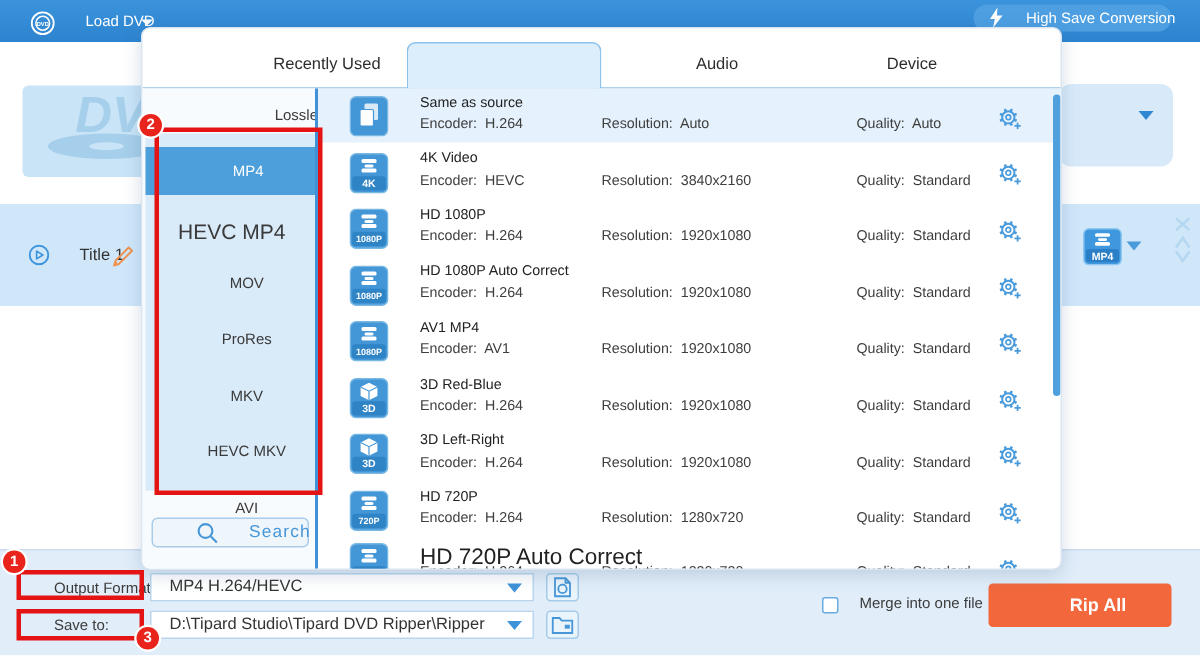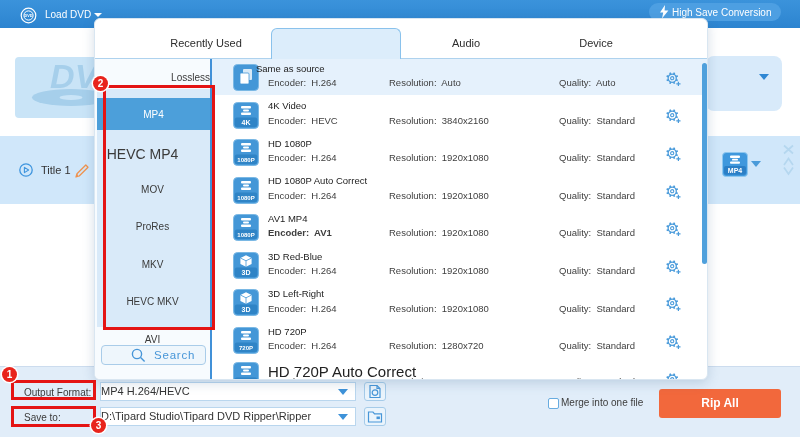--- a/index.html
+++ b/index.html
@@ -1,19 +1,19 @@
 <!DOCTYPE html>
 <html><head>
 <meta charset="utf-8">
 <style>
   html,body{margin:0;padding:0;}
   body{font-family:"Liberation Sans",sans-serif;}
   #stage{position:relative;width:800px;height:437px;overflow:hidden;background:#fff;}
   #stage *{position:absolute;box-sizing:border-box;}
-  .t{white-space:nowrap;}
+  .t{white-space:nowrap;margin-left:12px;}
 </style>
 </head>
 <body>
 <div id="stage">
 
   <div id="topbar" style="left:0;top:0;width:800px;height:28px;background:linear-gradient(#3b93db,#2c84d0);">
     <svg style="left:20px;top:7px;" width="17" height="17" viewBox="0 0 17 17">
       <circle cx="8.5" cy="8.5" r="7.3" fill="none" stroke="#fff" stroke-width="1.2"></circle>
       <circle cx="8.5" cy="8.5" r="4.6" fill="none" stroke="#fff" stroke-width="1"></circle>
       <text x="8.5" y="10" font-size="3.8" font-weight="bold" fill="#fff" text-anchor="middle">DVD</text>
@@ -119,21 +119,21 @@
 
     <div style="left:115px;top:40px;width:2px;height:322px;background:#4191d8;"></div>
 
     <div id="rows" style="left:117px;top:40px;width:497px;height:322px;overflow:hidden;">
       <div style="left:0;top:0px;width:497px;height:36px;background:#e5f1fc;"></div>
       <svg style="left:21px;top:5.0px;" width="26" height="27" viewBox="0 0 26 27">
           <rect x="0.5" y="0.5" width="25" height="26" rx="4" fill="#4497d7" stroke="#7ab8e4"></rect>
           <rect x="10" y="5" width="9" height="11" rx="1" fill="#fff" opacity="0.8"></rect>
           <rect x="7" y="9" width="9" height="11" rx="1" fill="#fff" stroke="#4497d7" stroke-width="0.8"></rect>
         </svg>
-      <div class="t" style="left:44px;top:3.5px;font-size:9.5px;color:#222;">Same as source</div>
+      <div class="t" style="left:56px;top:3.5px;font-size:9.5px;color:#222;">Same as source</div>
       <div class="t" style="left:56px;top:18.0px;font-size:9.5px;color:#3e3e3e;">Encoder:&nbsp; H.264</div>
       <div class="t" style="left:177px;top:18.0px;font-size:9.5px;color:#3e3e3e;">Resolution:&nbsp; Auto</div>
       <div class="t" style="left:347px;top:18.0px;font-size:9.5px;color:#3e3e3e;">Quality:&nbsp; Auto</div>
       <svg style="left:453px;top:11.8px;" width="16" height="16" viewBox="0 0 16 16">
         <circle cx="7.2" cy="7.2" r="4.1" fill="none" stroke="#4a9bdb" stroke-width="1.3"></circle>
         <circle cx="7.2" cy="7.2" r="1.6" fill="none" stroke="#4a9bdb" stroke-width="1.1"></circle>
         <path d="M10.80 8.69 L12.74 9.50 M8.69 10.80 L9.50 12.74 M5.71 10.80 L4.90 12.74 M3.60 8.69 L1.66 9.50 M3.60 5.71 L1.66 4.90 M5.71 3.60 L4.90 1.66 M8.69 3.60 L9.50 1.66 M10.80 5.71 L12.74 4.90" stroke="#4a9bdb" stroke-width="1.7"></path>
         <path d="M13.4 10.8 V15 M11.3 12.9 H15.5" stroke="#4a9bdb" stroke-width="1.2"></path>
       </svg>
       <svg style="left:21px;top:42.5px;" width="26" height="27" viewBox="0 0 26 27">
@@ -192,21 +192,21 @@
       </svg>
       <svg style="left:21px;top:155.2px;" width="26" height="27" viewBox="0 0 26 27">
           <rect x="0.5" y="0.5" width="25" height="26" rx="4" fill="#4497d7" stroke="#7ab8e4"></rect>
           <rect x="8" y="4" width="10" height="2.6" rx="1" fill="#fff"></rect>
           <rect x="10" y="7.6" width="6" height="2" rx="1" fill="#fff"></rect>
           <rect x="8" y="10.4" width="10" height="2.6" rx="1" fill="#fff"></rect>
           <rect x="1.8" y="15.5" width="22.4" height="9.5" rx="2" fill="#2f84c6"></rect>
           <text x="13" y="22.6" font-size="6" font-weight="bold" fill="#fff" text-anchor="middle">1080P</text>
         </svg>
       <div class="t" style="left:56px;top:153.9px;font-size:9.5px;color:#222;">AV1 MP4</div>
-      <div class="t" style="left:56px;top:168.4px;font-size:9.5px;color:#3e3e3e;font-weight:bold;">Encoder:&nbsp; AV1</div>
+      <div class="t" style="left:56px;top:168.4px;font-size:9.5px;color:#3e3e3e;">Encoder:&nbsp; AV1</div>
       <div class="t" style="left:177px;top:168.4px;font-size:9.5px;color:#3e3e3e;">Resolution:&nbsp; 1920x1080</div>
       <div class="t" style="left:347px;top:168.4px;font-size:9.5px;color:#3e3e3e;">Quality:&nbsp; Standard</div>
       <svg style="left:453px;top:162.2px;" width="16" height="16" viewBox="0 0 16 16">
         <circle cx="7.2" cy="7.2" r="4.1" fill="none" stroke="#4a9bdb" stroke-width="1.3"></circle>
         <circle cx="7.2" cy="7.2" r="1.6" fill="none" stroke="#4a9bdb" stroke-width="1.1"></circle>
         <path d="M10.80 8.69 L12.74 9.50 M8.69 10.80 L9.50 12.74 M5.71 10.80 L4.90 12.74 M3.60 8.69 L1.66 9.50 M3.60 5.71 L1.66 4.90 M5.71 3.60 L4.90 1.66 M8.69 3.60 L9.50 1.66 M10.80 5.71 L12.74 4.90" stroke="#4a9bdb" stroke-width="1.7"></path>
         <path d="M13.4 10.8 V15 M11.3 12.9 H15.5" stroke="#4a9bdb" stroke-width="1.2"></path>
       </svg>
       <svg style="left:21px;top:192.8px;" width="26" height="27" viewBox="0 0 26 27">
           <rect x="0.5" y="0.5" width="25" height="26" rx="4" fill="#4497d7" stroke="#7ab8e4"></rect>

